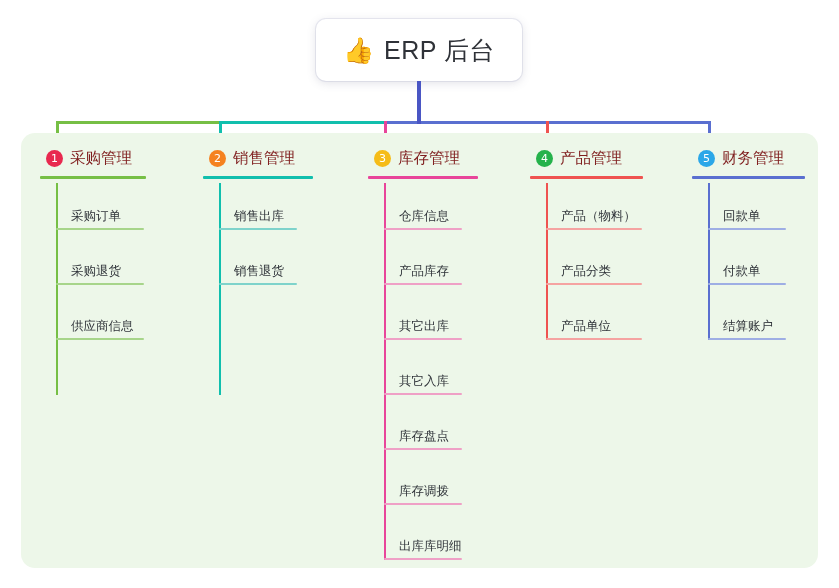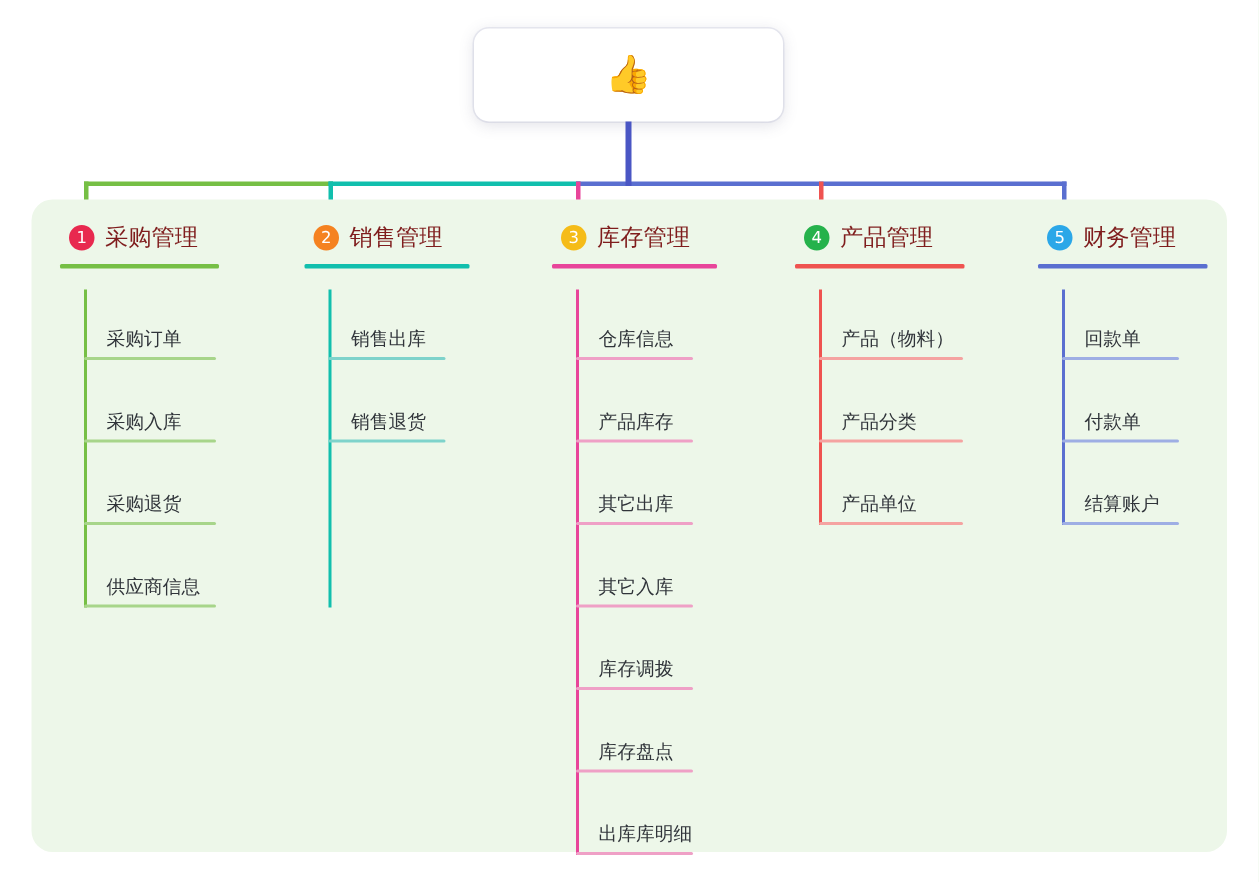--- a/index.html
+++ b/index.html
@@ -40,40 +40,41 @@
     white-space:nowrap;padding-left:6px;
   }
   .badge{
     width:17px;height:17px;border-radius:50%;
     color:#ffffff;font-size:11px;line-height:17px;text-align:center;
     font-family:"DejaVu Sans",sans-serif;flex:0 0 auto;
   }
   .col-title{font-size:15.5px;color:#7f1d1d;}
   .head-rule{height:3px;border-radius:1px;margin-top:6px;}
 
-  .leaves{position:relative;margin-top:14px;}
+  .leaves{position:relative;margin-top:4px;}
   .trunk{position:absolute;left:0;top:0;width:2px;}
   .leaf{
     position:relative;height:55px;box-sizing:border-box;
   }
   .leaf-text{
     position:absolute;left:31px;bottom:13px;
     font-size:12.5px;color:#30343a;white-space:nowrap;
   }
   .leaf-rule{
     position:absolute;left:2px;bottom:8px;height:2px;border-radius:1px;
   }
 </style>
 </head>
 <body>
 
 <div id="stage">
 
   <div class="root-card">
     <span class="root-emoji">👍</span>
+    <span class="root-title">ERP 后台</span>
   </div>
 
   <div id="wires">
       <div class="wire" style="left: 56px; top: 121px; width: 166px; height: 3px; background: rgb(118, 191, 69);"></div>
       <div class="wire" style="left: 219px; top: 121px; width: 168px; height: 3px; background: rgb(17, 191, 173);"></div>
       <div class="wire" style="left: 384px; top: 121px; width: 327px; height: 3px; background: rgb(90, 111, 208);"></div>
       <div class="wire" style="left: 56px; top: 121px; height: 28px; width: 3px; background: rgb(118, 191, 69);"></div>
       <div class="wire" style="left: 219px; top: 121px; height: 28px; width: 3px; background: rgb(17, 191, 173);"></div>
       <div class="wire" style="left: 384px; top: 121px; height: 28px; width: 3px; background: rgb(232, 69, 154);"></div>
       <div class="wire" style="left: 546px; top: 121px; height: 28px; width: 3px; background: rgb(239, 83, 80);"></div>
@@ -91,24 +92,20 @@
         </div>
         <div class="head-rule" style="background: rgb(118, 191, 69); width: 106px;"></div>
         <div class="leaves" style="height: 220px;">
           <div class="trunk" style="left: 16px; height: 212px; background: rgb(118, 191, 69);"></div>
           <div class="leaf">
             <div class="leaf-rule" style="background: rgb(167, 213, 138); left: 16px; width: 88px;"></div>
             <div class="leaf-text">采购订单</div>
           </div>
           <div class="leaf">
             <div class="leaf-rule" style="background: rgb(167, 213, 138); left: 16px; width: 88px;"></div>
-            <div class="leaf-text">采购入库</div>
-          </div>
-          <div class="leaf">
-            <div class="leaf-rule" style="background: rgb(167, 213, 138); left: 16px; width: 88px;"></div>
             <div class="leaf-text">采购退货</div>
           </div>
           <div class="leaf">
             <div class="leaf-rule" style="background: rgb(167, 213, 138); left: 16px; width: 88px;"></div>
             <div class="leaf-text">供应商信息</div>
           </div>
         </div>
       </div>
       <div class="col" style="left: 203px;">
         <div class="col-head">
@@ -147,25 +144,25 @@
           <div class="leaf">
             <div class="leaf-rule" style="background: rgb(239, 160, 198); left: 16px; width: 78px;"></div>
             <div class="leaf-text">其它出库</div>
           </div>
           <div class="leaf">
             <div class="leaf-rule" style="background: rgb(239, 160, 198); left: 16px; width: 78px;"></div>
             <div class="leaf-text">其它入库</div>
           </div>
           <div class="leaf">
             <div class="leaf-rule" style="background: rgb(239, 160, 198); left: 16px; width: 78px;"></div>
+            <div class="leaf-text">库存盘点</div>
+          </div>
+          <div class="leaf">
+            <div class="leaf-rule" style="background: rgb(239, 160, 198); left: 16px; width: 78px;"></div>
             <div class="leaf-text">库存调拨</div>
-          </div>
-          <div class="leaf">
-            <div class="leaf-rule" style="background: rgb(239, 160, 198); left: 16px; width: 78px;"></div>
-            <div class="leaf-text">库存盘点</div>
           </div>
           <div class="leaf">
             <div class="leaf-rule" style="background: rgb(239, 160, 198); left: 16px; width: 78px;"></div>
             <div class="leaf-text">出库库明细</div>
           </div>
         </div>
       </div>
       <div class="col" style="left: 530px;">
         <div class="col-head">
           <span class="badge" style="background: rgb(37, 178, 75);">4</span>

